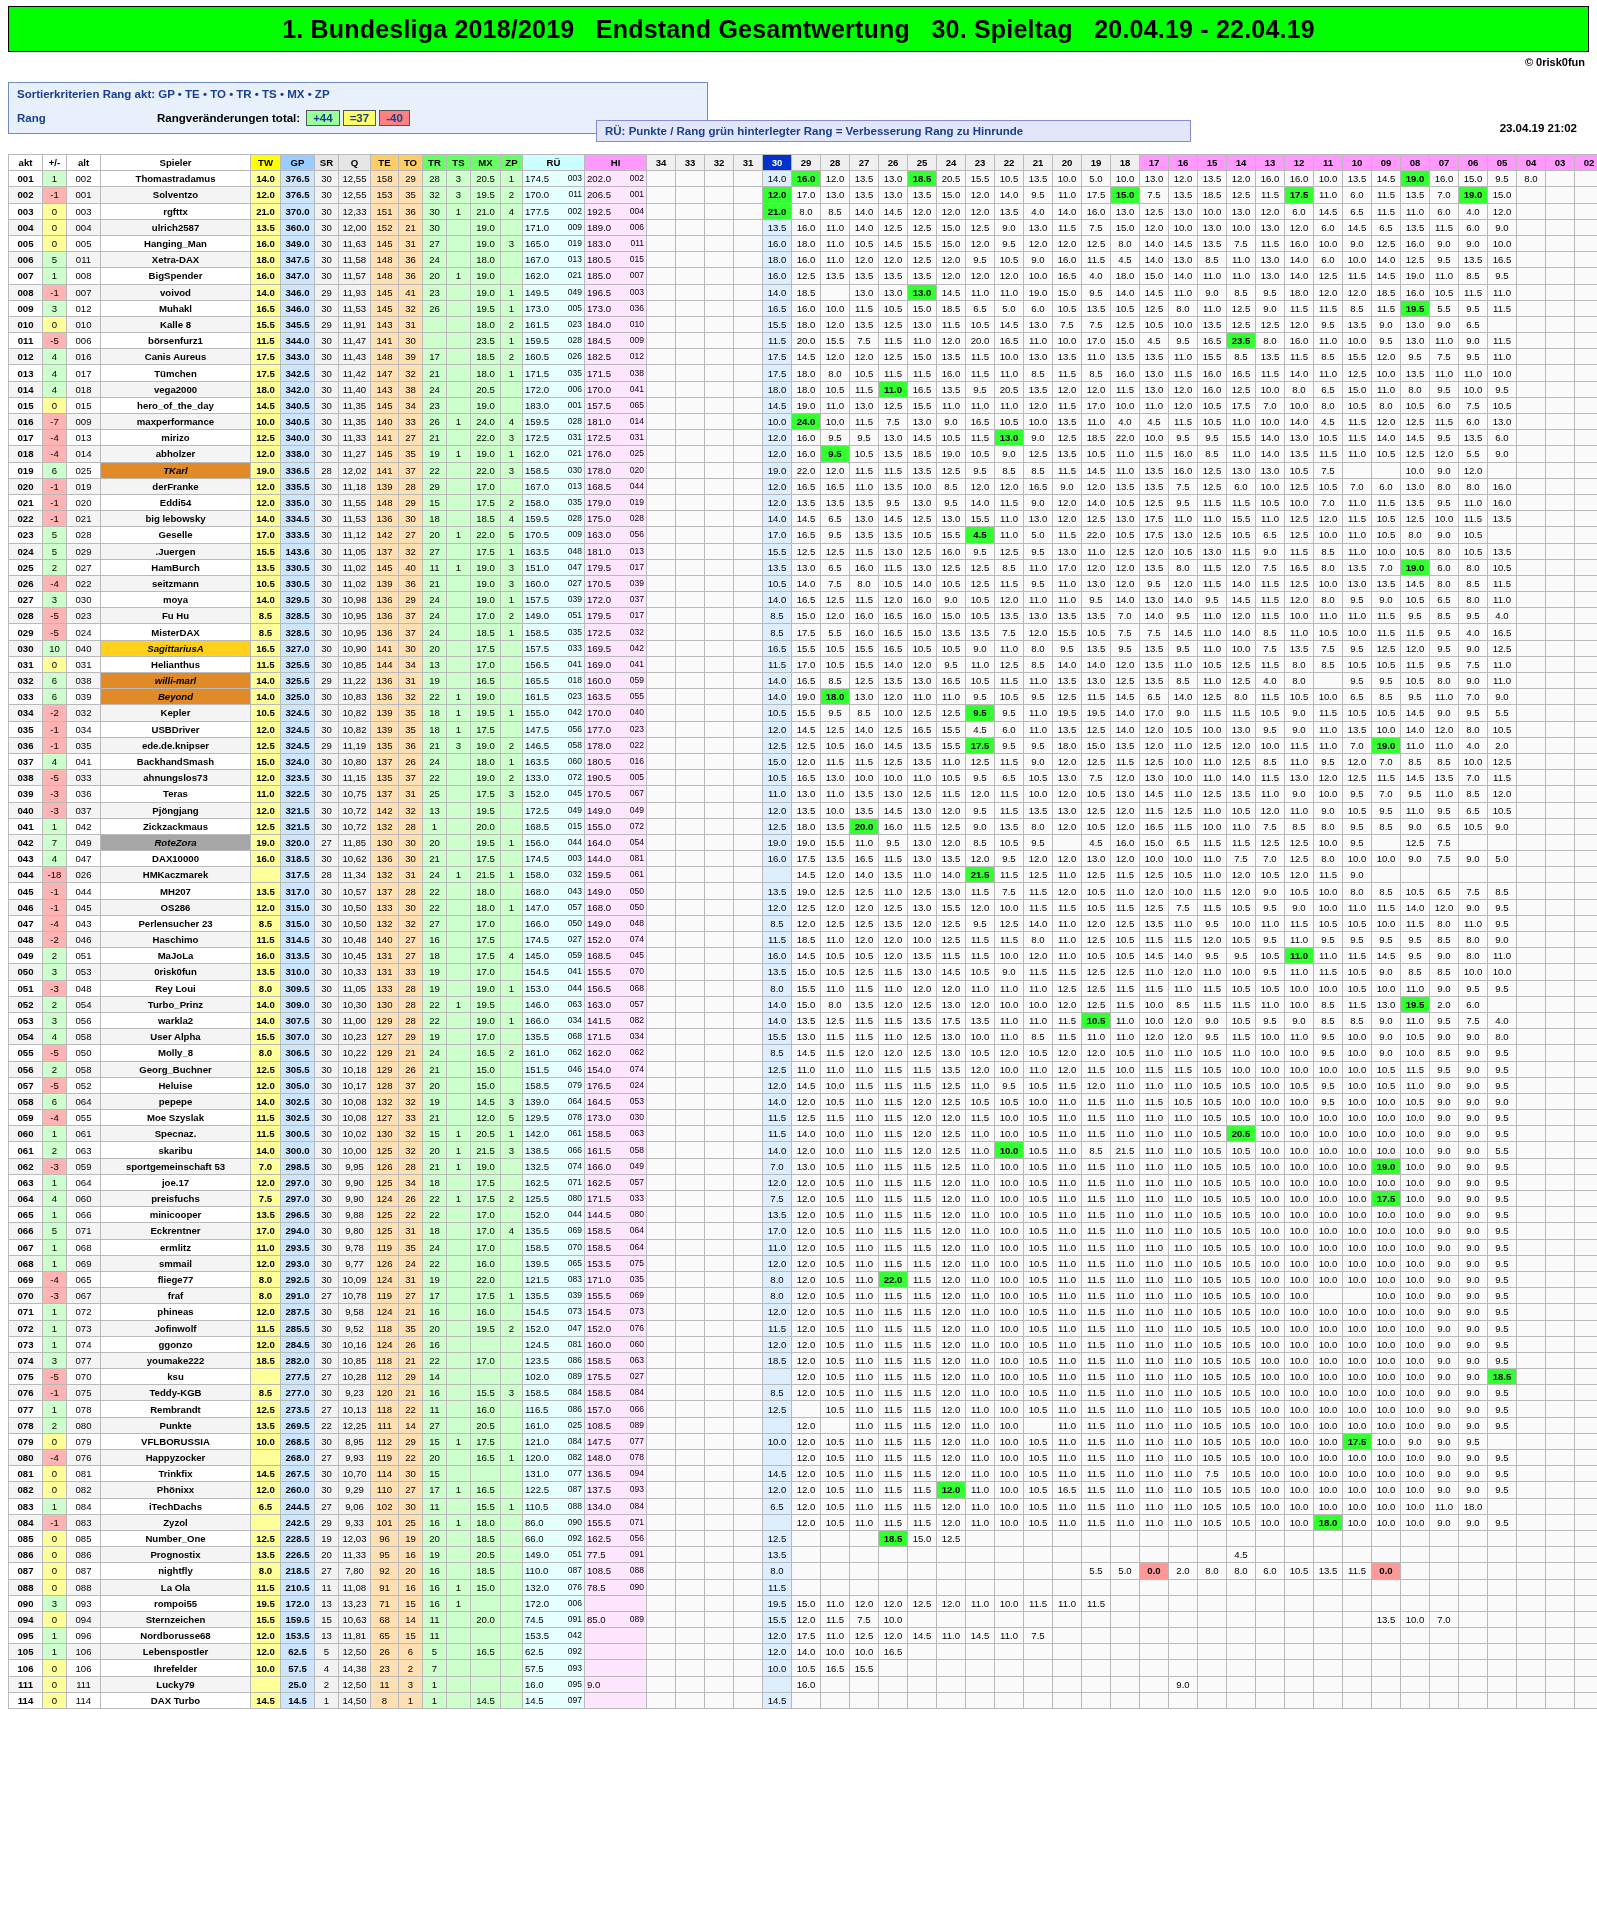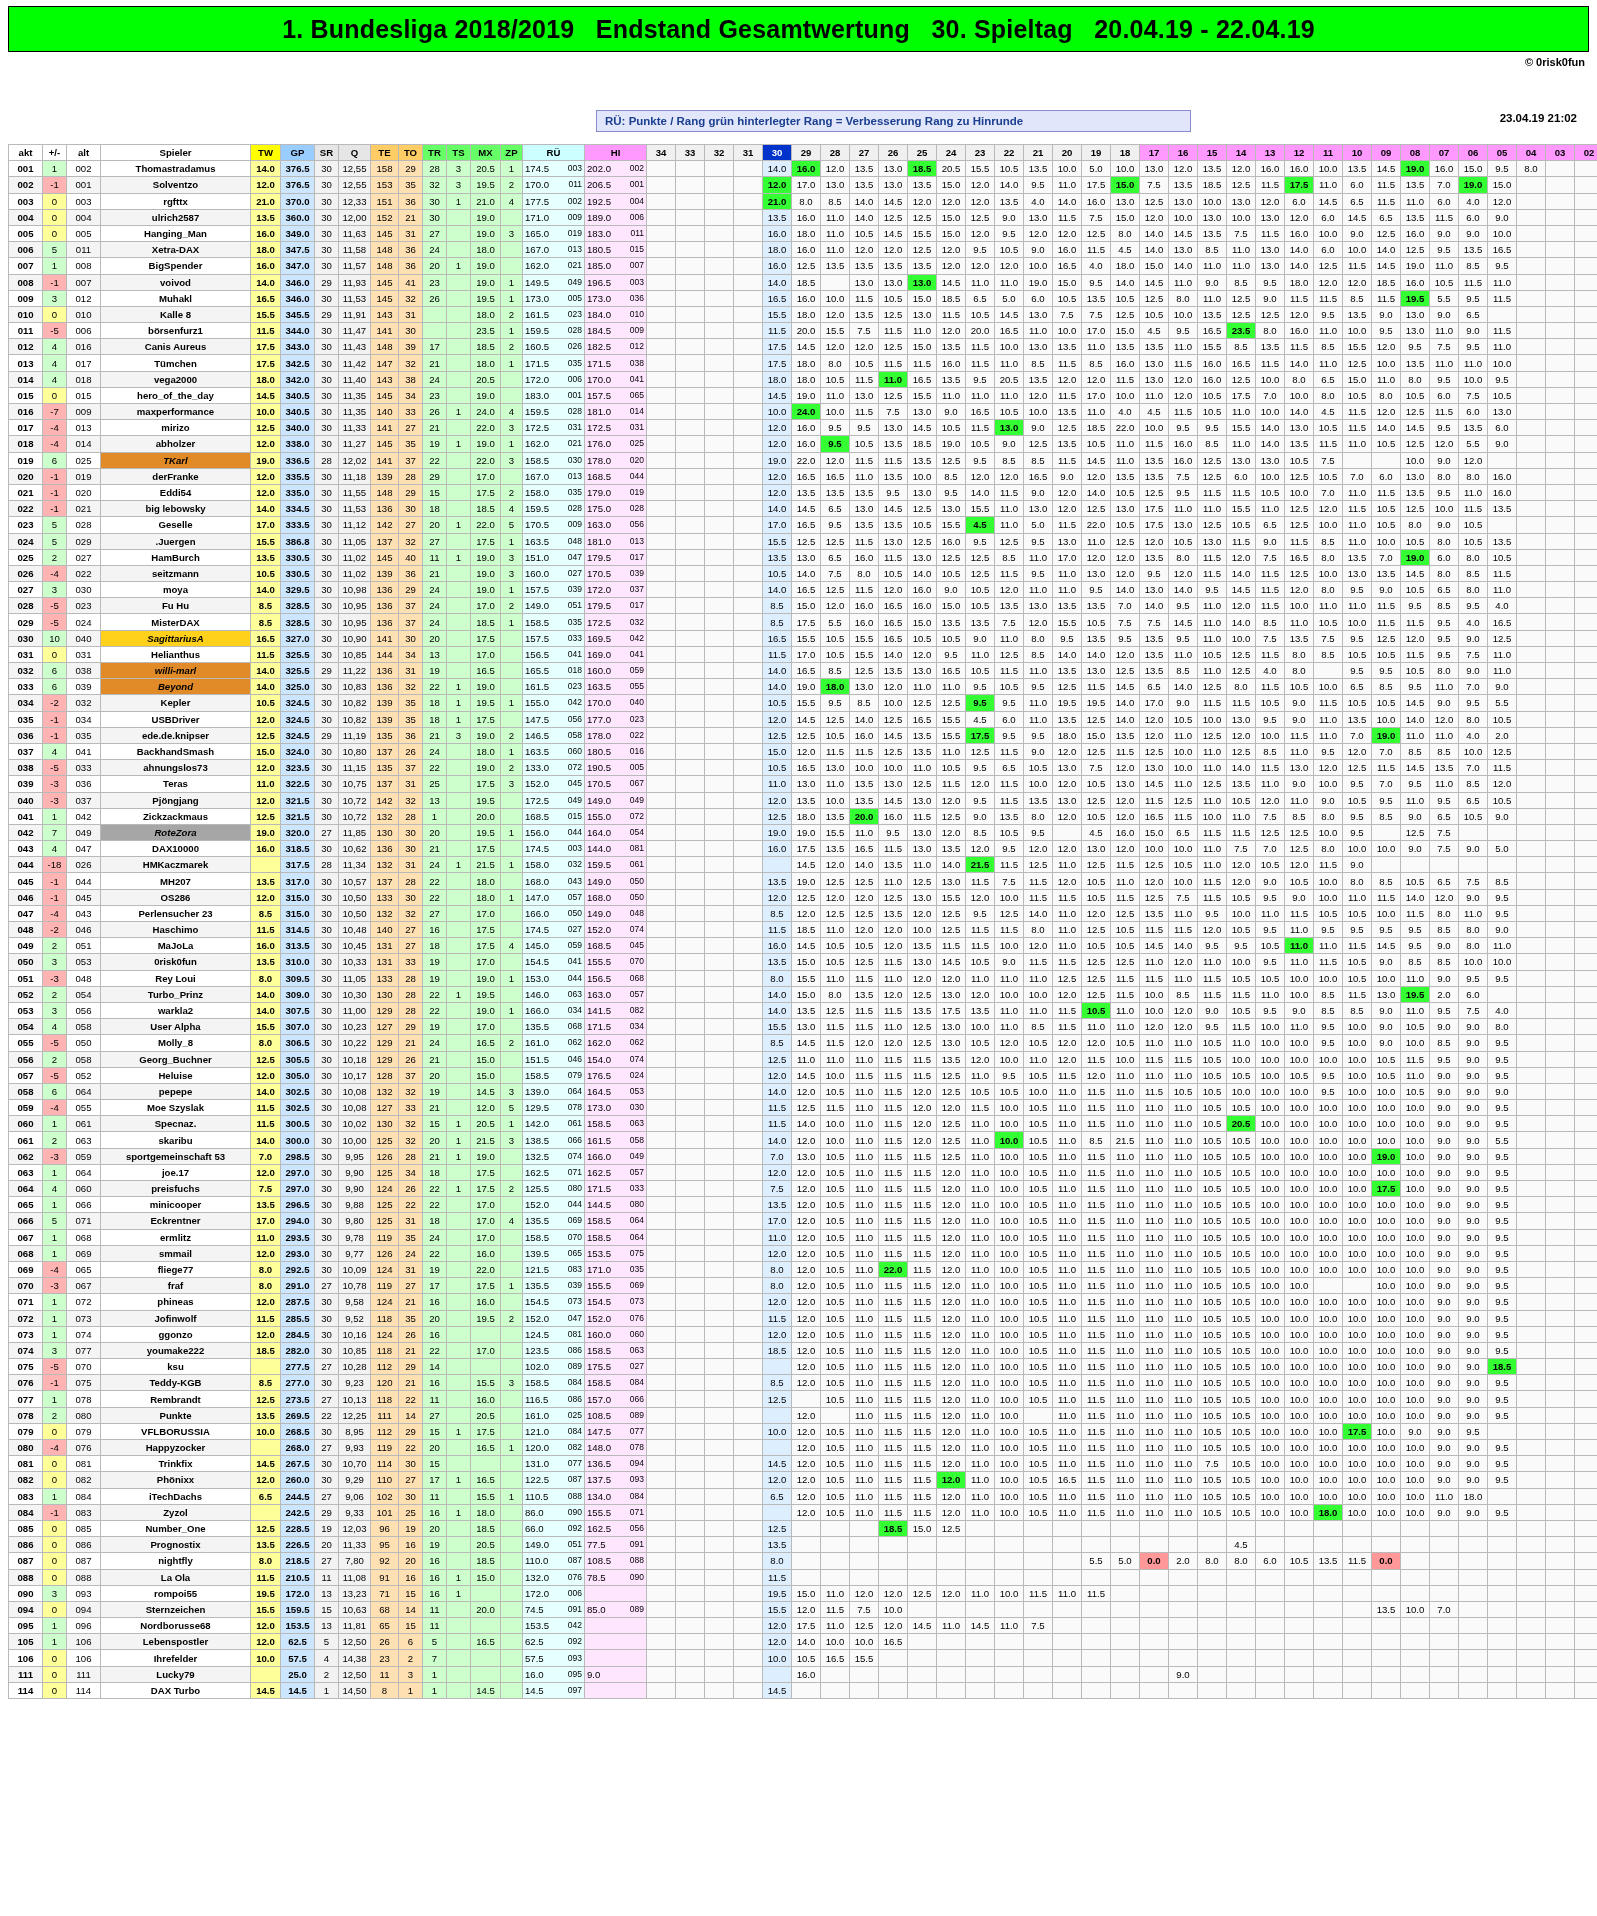--- a/index.html
+++ b/index.html
@@ -102,20 +102,30 @@
     <div class="title-bar">
       <span>1. Bundesliga 2018/2019   Endstand Gesamtwertung   30. Spieltag   20.04.19 - 22.04.19</span>
     </div>
 
     <div class="copyright">© 0risk0fun</div>
 
     <div class="legend">
     </div>
 
     <div style="position:relative;height:72px;">
+      <div class="sortbox">
+        <div>Sortierkriterien Rang akt:  GP  •  TE  •  TO  •  TR  •  TS  •  MX  •  ZP</div>
+        <div class="sortrow2">
+          <div class="sr-rang">Rang</div>
+          <div class="sr-lbl">Rangveränderungen total:</div>
+          <span class="chip green">+44</span>
+          <span class="chip yellow">=37</span>
+          <span class="chip red">-40</span>
+        </div>
+      </div>
       <div class="ru-legend" style="top:38px;">RÜ: Punkte / Rang   grün hinterlegter Rang = Verbesserung Rang zu Hinrunde</div>
       <div class="ts" style="top:40px;">23.04.19  21:02</div>
     </div>
 
     <table class="main">
       <colgroup>
         <col style="width:34px">
           <col style="width:24px">
           <col style="width:34px">
           <col style="width:150px">
@@ -1529,21 +1539,21 @@
             <td class="st"></td>
             <td class="st"></td>
             <td class="st"></td>
           </tr>
           <tr class="zebra2">
             <td class="rank">024</td>
             <td class="pos">5</td>
             <td>029</td>
             <td class="name ">.Juergen</td>
             <td class="tw">15.5</td>
-            <td class="gp">386.8</td>
+            <td class="gp">143.6</td>
             <td class="sr">30</td>
             <td class="q">11,05</td>
             <td class="te">137</td>
             <td class="to">32</td>
             <td class="tr">27</td>
             <td class="tsx"></td>
             <td class="mx">17.5</td>
             <td class="zp">1</td>
             <td class="ru">
               <span style="float:left">163.5</span>

